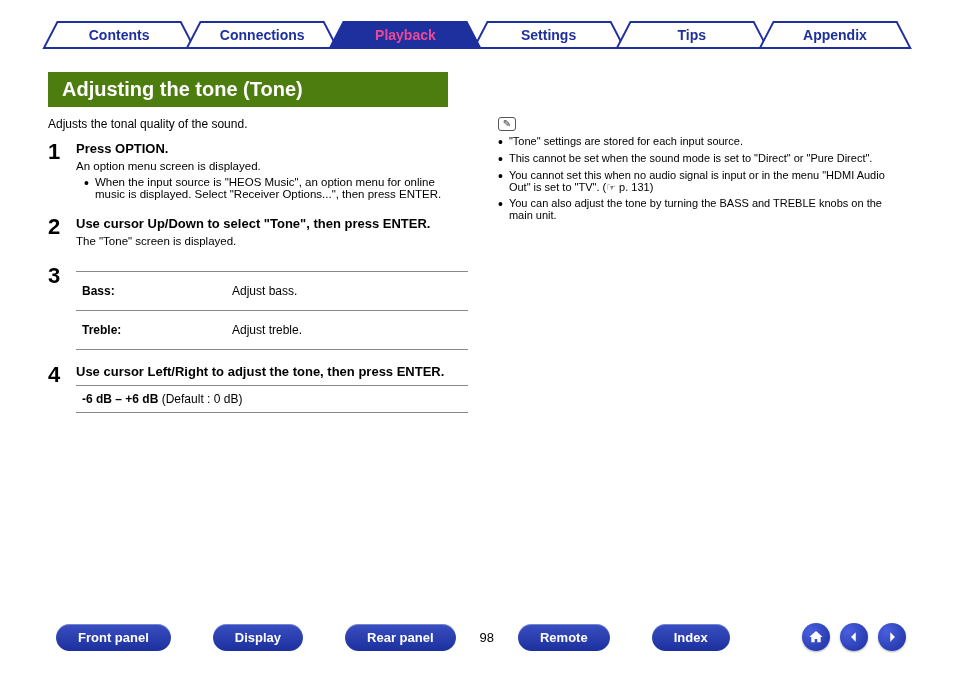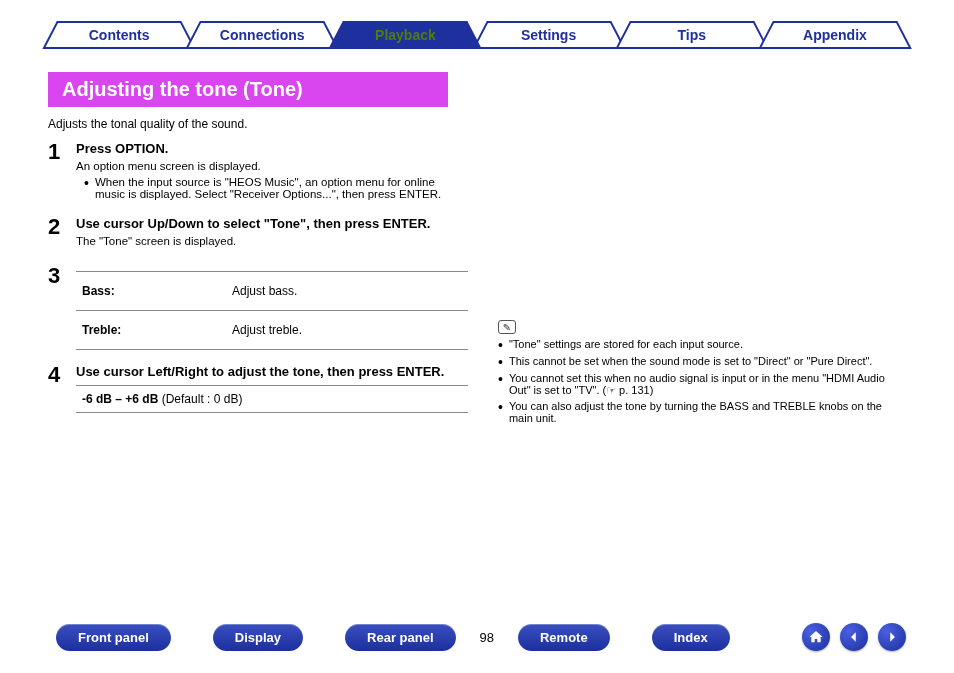--- a/index.html
+++ b/index.html
@@ -28,39 +28,38 @@
     text-align: center;
     font-size: 14px;
     font-weight: bold;
     line-height: 30px;
     color: #1e2f9e;
     margin: 0 -6px;
     cursor: pointer;
   }
   .tab svg { position: absolute; inset: 0; width: 100%; height: 100%; }
   .tab span { position: relative; z-index: 1; }
-  .tab.active { color: #4d7c0f; z-index: 2; }
+  .tab.active { color: #ec4899; z-index: 2; }
 
   
   .section-bar {
     margin: 22px 48px 6px 48px;
-    background: #d946ef;
+    background: #4d7c0f;
     color: #fff;
     font-size: 20px;
     font-weight: bold;
     padding: 6px 14px;
     width: 400px;
   }
 
   
   .body-wrap {
     display: flex;
     padding: 0 48px;
     gap: 30px;
-    align-items: flex-end;
   }
   .left-col { width: 420px; }
   .right-col { flex: 1; }
 
   .intro {
     font-size: 12px;
     margin: 4px 0 10px 0;
   }
 
   

